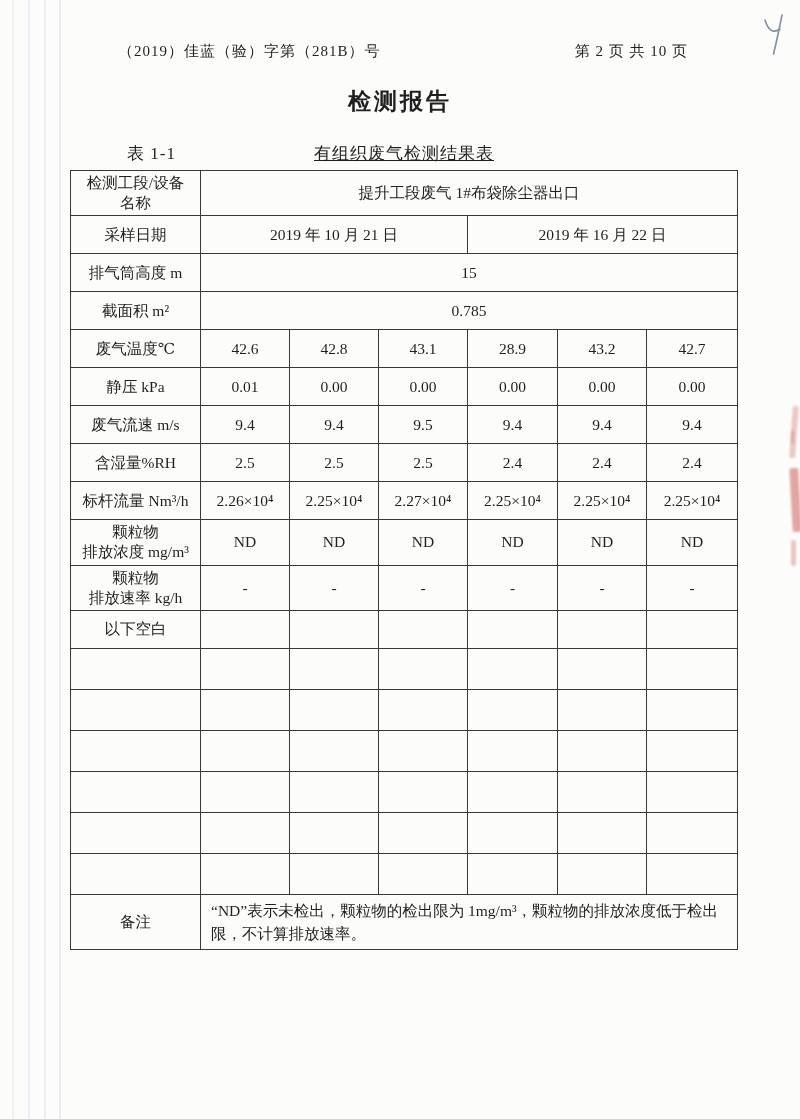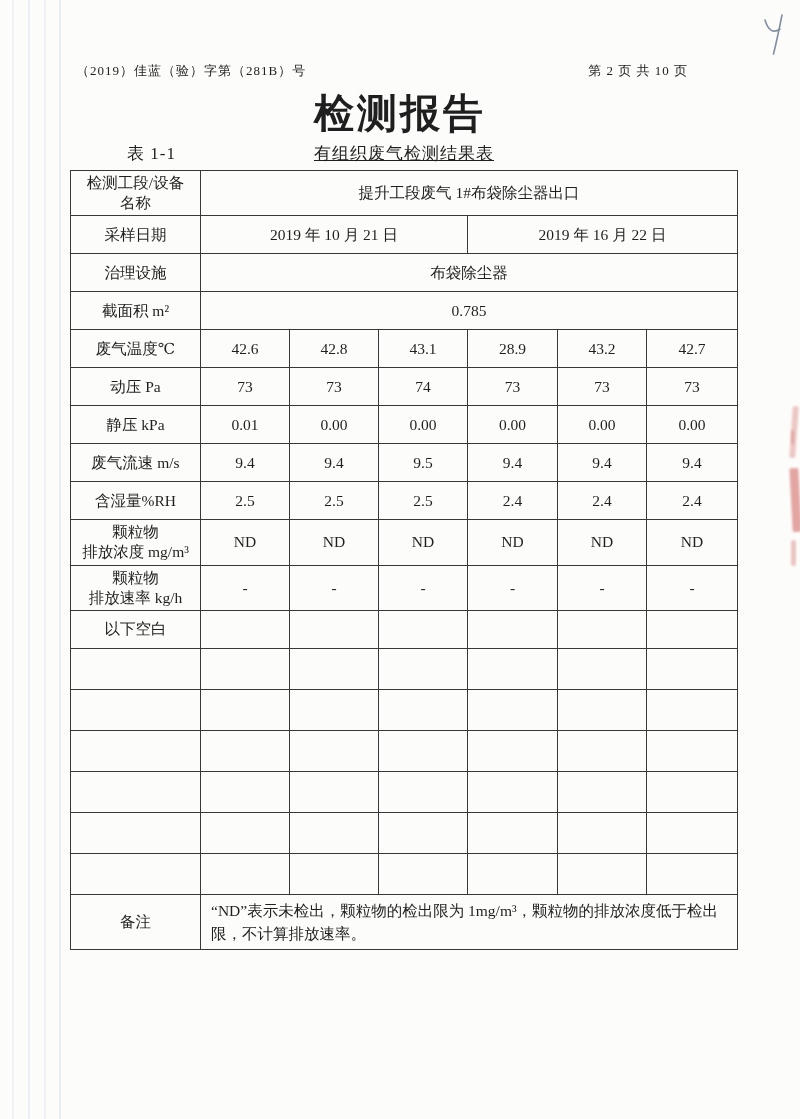--- a/index.html
+++ b/index.html
@@ -19,27 +19,27 @@
     background: #aac2dd; opacity: 0.22;
   }
   .scan-line.l1 { left: 12px; opacity: 0.14; }
   .scan-line.l2 { left: 28px; opacity: 0.22; }
   .scan-line.l3 { left: 44px; opacity: 0.18; }
   .scan-line.l4 { left: 59px; opacity: 0.26; }
 
   .doc-header {
     position: absolute; top: 42px; left: 0; right: 0;
     display: flex; justify-content: space-between;
-    padding: 0 112px 0 76px;
-    font-size: 13px; letter-spacing: 1px; margin-top: 20px;
+    padding: 0 112px 0 118px;
+    font-size: 15px; letter-spacing: 1px;
   }
   .report-title {
     position: absolute; top: 86px; left: 0; width: 100%;
     text-align: center;
-    font-size: 40px; font-weight: 700; letter-spacing: 3px;
+    font-size: 23px; font-weight: 700; letter-spacing: 3px;
   }
   .caption-row {
     position: absolute; top: 142px; left: 4px; width: 100%;
     height: 24px; font-size: 17px;
   }
   .caption-row .table-label {
     position: absolute; left: 123px; top: 0;
     letter-spacing: 1px;
   }
   .caption-row .table-title {
@@ -138,46 +138,37 @@
         <th>检测工段/设备
 名称</th>
         <td colspan="6">提升工段废气 1#布袋除尘器出口</td>
       </tr>
       <tr>
         <th>采样日期</th>
         <td colspan="3">2019 年 10 月 21 日</td>
         <td colspan="3">2019 年 16 月 22 日</td>
       </tr>
       <tr>
-        <th>治理设施</th>
-        <td colspan="6">布袋除尘器</td>
+        <th>排气筒高度 m</th>
+        <td colspan="6">15</td>
       </tr>
       <tr>
         <th>截面积 m²</th>
         <td colspan="6">0.785</td>
       </tr>
       <tr>
         <th>废气温度℃</th>
         <td>42.6</td>
         <td>42.8</td>
         <td>43.1</td>
         <td>28.9</td>
         <td>43.2</td>
         <td>42.7</td>
       </tr>
       <tr>
-        <th>动压 Pa</th>
-        <td>73</td>
-        <td>73</td>
-        <td>74</td>
-        <td>73</td>
-        <td>73</td>
-        <td>73</td>
-      </tr>
-      <tr>
         <th>静压 kPa</th>
         <td>0.01</td>
         <td>0.00</td>
         <td>0.00</td>
         <td>0.00</td>
         <td>0.00</td>
         <td>0.00</td>
       </tr>
       <tr>
         <th>废气流速 m/s</th>
@@ -190,20 +181,29 @@
       </tr>
       <tr>
         <th>含湿量%RH</th>
         <td>2.5</td>
         <td>2.5</td>
         <td>2.5</td>
         <td>2.4</td>
         <td>2.4</td>
         <td>2.4</td>
       </tr>
+      <tr>
+        <th>标杆流量 Nm³/h</th>
+        <td>2.26×10⁴</td>
+        <td>2.25×10⁴</td>
+        <td>2.27×10⁴</td>
+        <td>2.25×10⁴</td>
+        <td>2.25×10⁴</td>
+        <td>2.25×10⁴</td>
+      </tr>
       <tr class="two-line">
         <th>颗粒物
 排放浓度 mg/m³</th>
         <td>ND</td>
         <td>ND</td>
         <td>ND</td>
         <td>ND</td>
         <td>ND</td>
         <td>ND</td>
       </tr>

